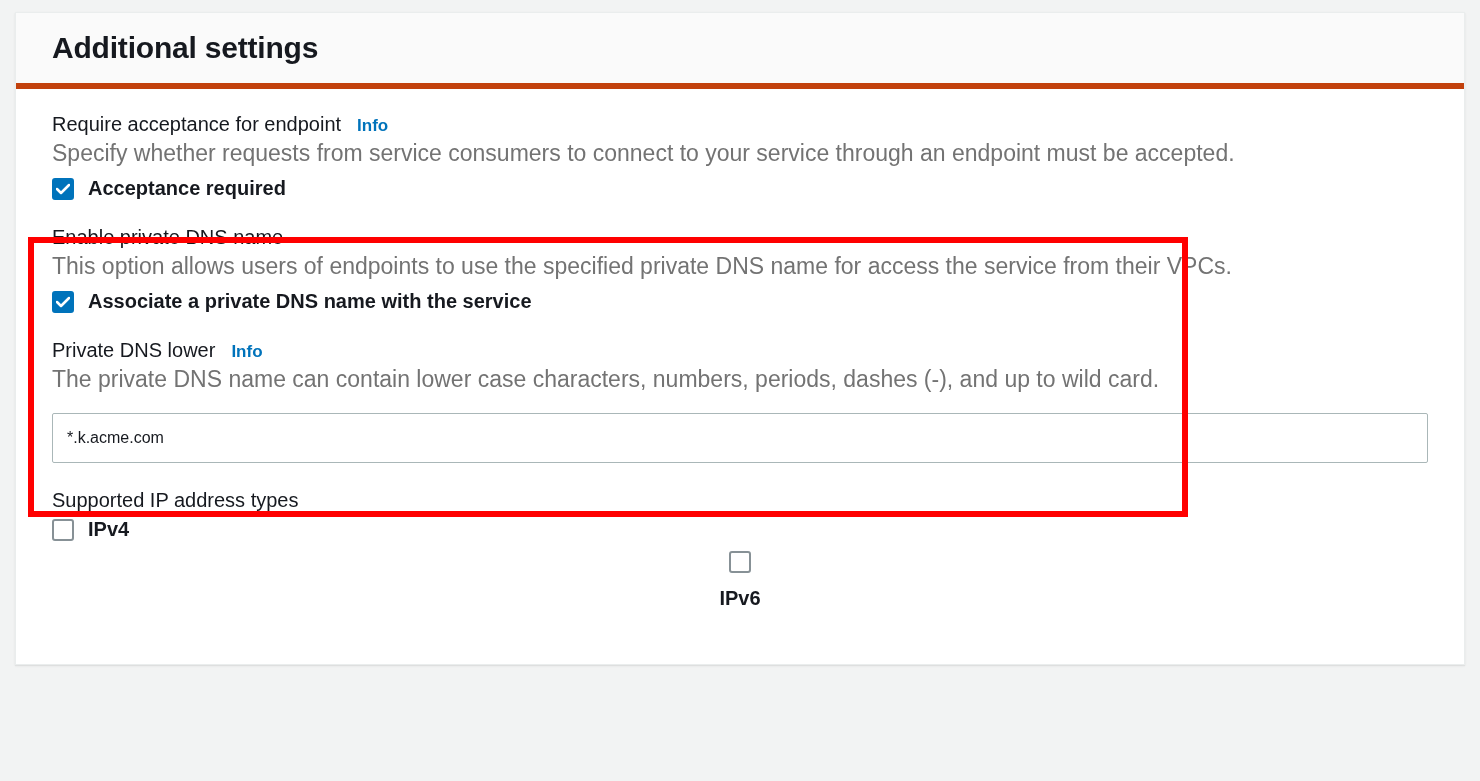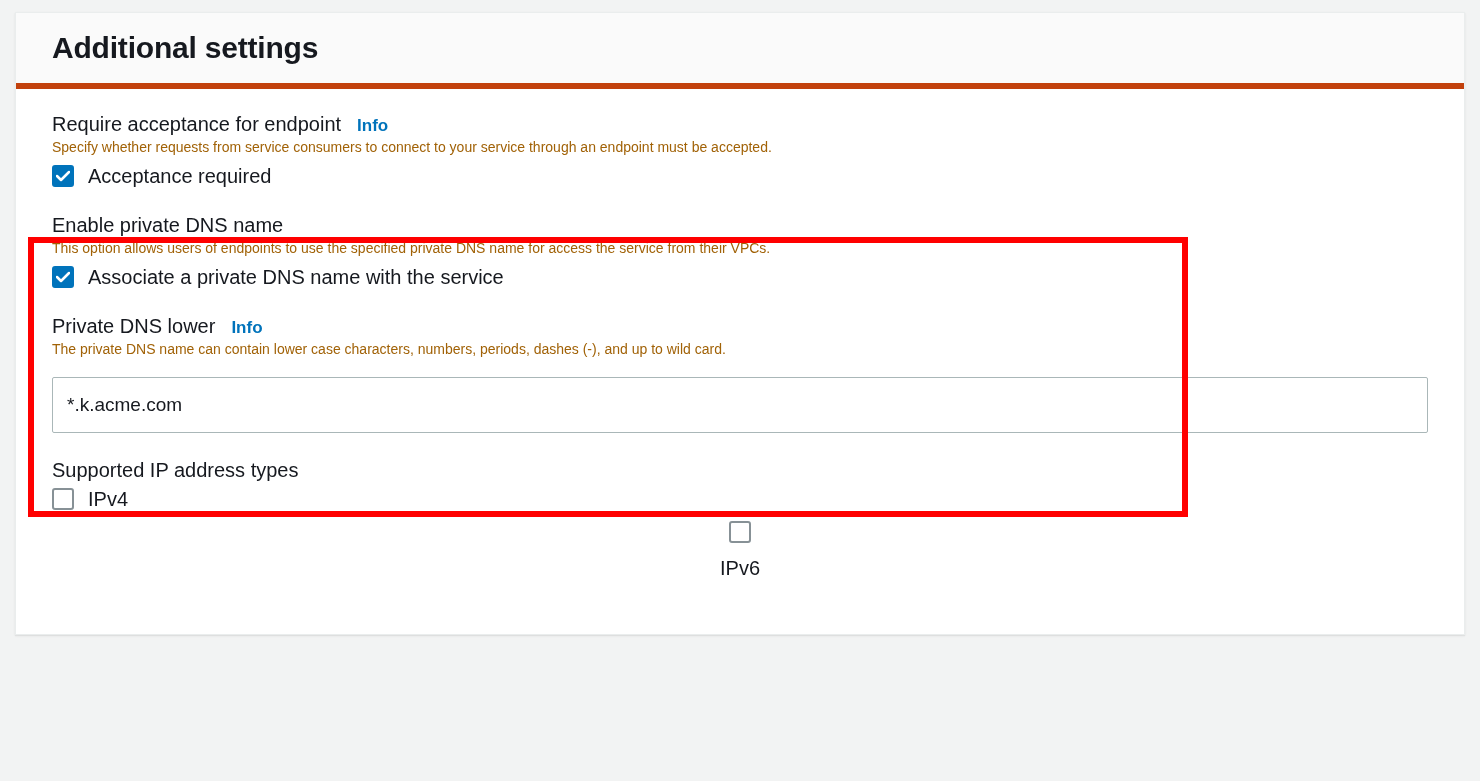--- a/index.html
+++ b/index.html
@@ -46,30 +46,31 @@
     font-weight: 400;
     color: #16191f;
   }
   .info-link {
     font-size: 17px;
     font-weight: 700;
     color: #0073bb;
     cursor: pointer;
   }
   .field-desc {
-    font-size: 14px;
-    color: #a16207;
+    font-size: 23px;
+    color: #737373;
     margin: 2px 0 8px 0;
     line-height: 1.35;
   }
   .checkbox-row {
     display: flex;
     align-items: center;
     gap: 14px;
     margin-top: 6px;
+    font-weight: bold;
   }
   .checkbox-row + .checkbox-row { margin-top: 10px; flex-direction: column; }
   .cb {
     width: 22px; height: 22px;
     border: 2px solid #879196;
     border-radius: 3px;
     display: inline-flex;
     align-items: center;
     justify-content: center;
     flex-shrink: 0;
@@ -80,25 +81,25 @@
     background: #0073bb;
     border-color: #0073bb;
   }
   .cb svg { display: block; }
   .cb-label {
     font-size: 20px;
     color: #16191f;
   }
   .text-input {
     width: 100%;
-    height: 56px;
+    height: 50px;
     border: 1px solid #aab7b8;
     border-radius: 2px;
     padding: 0 14px;
-    font-size: 19px;
+    font-size: 16px;
     color: #16191f;
     outline: none;
     margin-top: 10px;
   }
   .highlight-box {
     position: absolute;
     border: 6px solid #ff0000;
     pointer-events: none;
   }
 </style>

